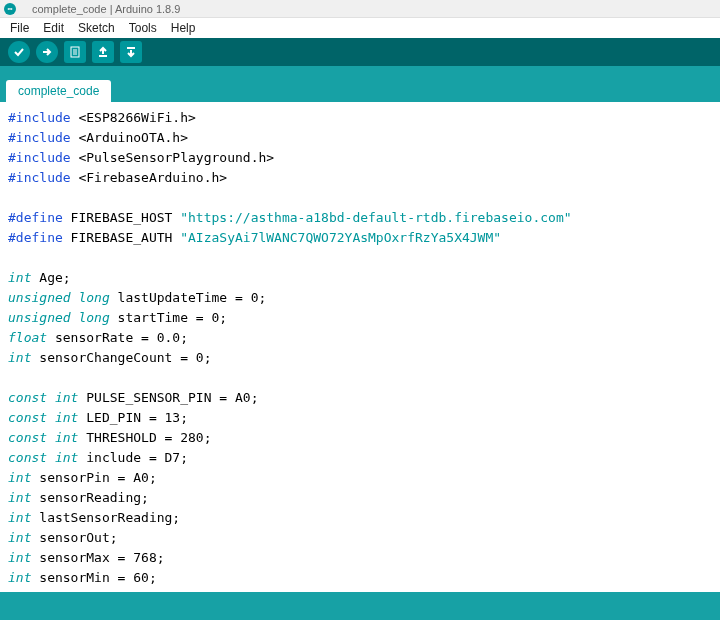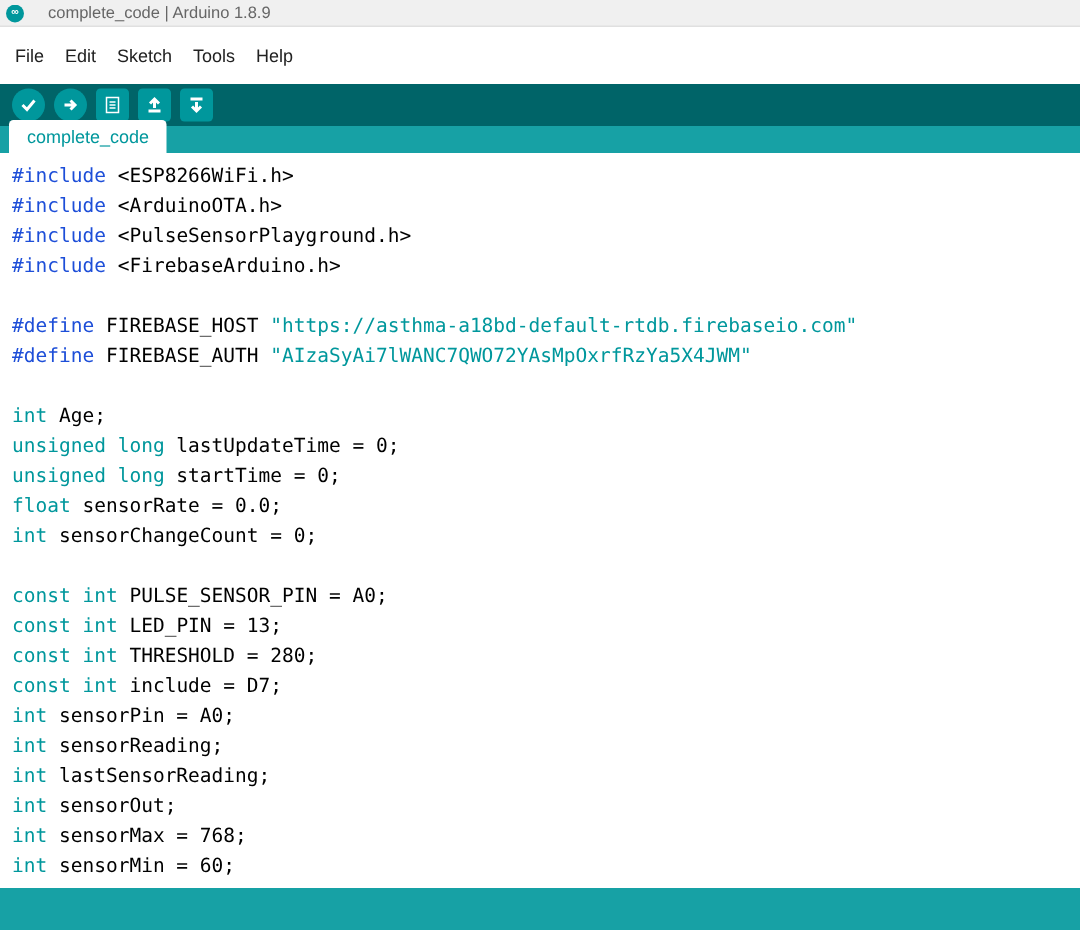--- a/index.html
+++ b/index.html
@@ -30,21 +30,21 @@
   justify-content: center;
   color: #fff;
   font-size: 7px;
   font-weight: bold;
 }
 .titlebar-text {
   color: #666;
   font-size: 11px;
 }
 .menubar {
-  height: 38px;
+  height: 20px;
   background: #fff;
   display: flex;
   align-items: center;
   padding: 0 4px;
   gap: 2px;
 }
 .menu-item {
   padding: 2px 6px;
   font-size: 12px;
   color: #222;
@@ -66,21 +66,21 @@
   display: flex;
   align-items: center;
   justify-content: center;
   cursor: pointer;
 }
 .tool-btn.round {
   border-radius: 50%;
 }
 .tool-btn svg { fill: #fff; }
 .tabstrip {
-  height: 18px;
+  height: 36px;
   background: #17a1a5;
   display: flex;
   align-items: flex-end;
   padding: 0 6px;
 }
 .tab {
   background: #fff;
   padding: 4px 12px;
   font-size: 12px;
   color: #00979c;
@@ -93,21 +93,21 @@
   font-family: "Consolas", "Monaco", monospace;
   font-size: 13px;
   line-height: 20px;
   padding: 6px 8px;
   white-space: pre;
   height: 490px;
   overflow: auto;
   color: #000;
 }
 .kw1 { color: #1d4ed8; } 
-.kw2 { color: #00979c; } 
+.kw2 { color: #00979c; font-style: italic; } 
 .str { color: #00979c; }
 .statusbar {
   background: #17a1a5;
   height: 30px;
 }
 </style>
 </head>
 <body>
 
 <div class="titlebar">

